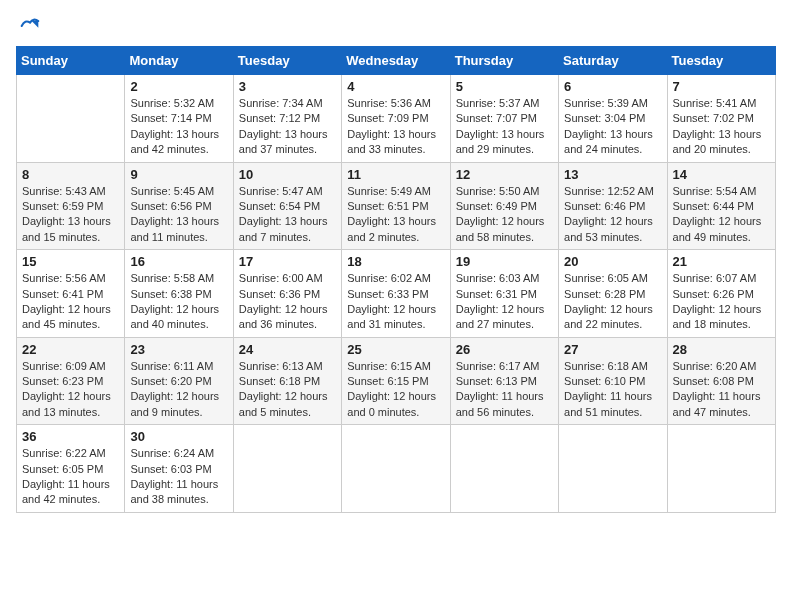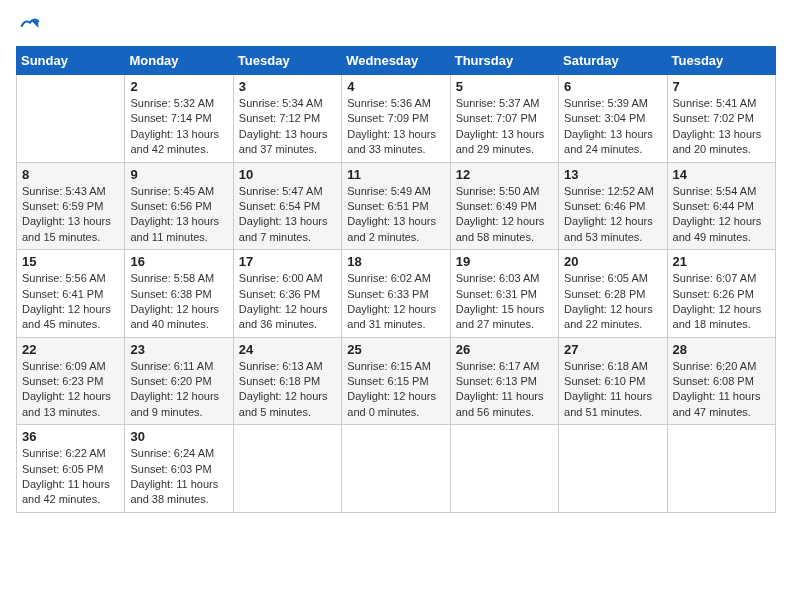--- a/index.html
+++ b/index.html
@@ -136,21 +136,21 @@
         <span class="day-num">2</span>
         <div class="day-info">
           <span>Sunrise: 5:32 AM</span><br>
           <span>Sunset: 7:14 PM</span><br>
           <span>Daylight: 13 hours and 42 minutes.</span>
         </div>
       </td>
         <td>
         <span class="day-num">3</span>
         <div class="day-info">
-          <span>Sunrise: 5:34 AM</span><br>
+          <span>Sunrise: 7:34 AM</span><br>
           <span>Sunset: 7:12 PM</span><br>
           <span>Daylight: 13 hours and 37 minutes.</span>
         </div>
       </td>
         <td>
         <span class="day-num">4</span>
         <div class="day-info">
           <span>Sunrise: 5:36 AM</span><br>
           <span>Sunset: 7:09 PM</span><br>
           <span>Daylight: 13 hours and 33 minutes.</span>
@@ -270,21 +270,21 @@
           <span>Sunrise: 6:02 AM</span><br>
           <span>Sunset: 6:33 PM</span><br>
           <span>Daylight: 12 hours and 31 minutes.</span>
         </div>
       </td>
         <td>
         <span class="day-num">19</span>
         <div class="day-info">
           <span>Sunrise: 6:03 AM</span><br>
           <span>Sunset: 6:31 PM</span><br>
-          <span>Daylight: 15 hours and 27 minutes.</span>
+          <span>Daylight: 12 hours and 27 minutes.</span>
         </div>
       </td>
         <td>
         <span class="day-num">20</span>
         <div class="day-info">
           <span>Sunrise: 6:05 AM</span><br>
           <span>Sunset: 6:28 PM</span><br>
           <span>Daylight: 12 hours and 22 minutes.</span>
         </div>
       </td>

